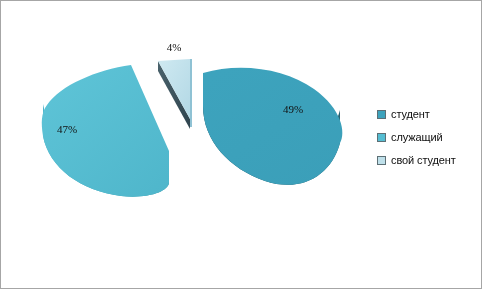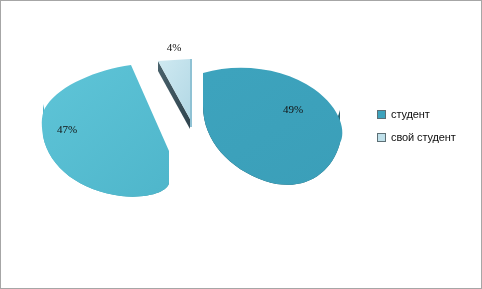--- a/index.html
+++ b/index.html
@@ -151,20 +151,24 @@
     </svg>
   </div>
 
   <div id="legend">
 
     <div class="legend-item">
       <span class="legend-swatch" style="background:#3da3bd"></span>
       <span class="legend-text">студент</span>
     </div>
 
+    <div class="legend-item">
+      <span class="legend-swatch" style="background:#55bdd2"></span>
+      <span class="legend-text">служащий</span>
+    </div>
 
     <div class="legend-item">
       <span class="legend-swatch" style="background:#bfe0ea"></span>
       <span class="legend-text">свой студент</span>
     </div>
 
   </div>
 </div>
 
 </body></html>

